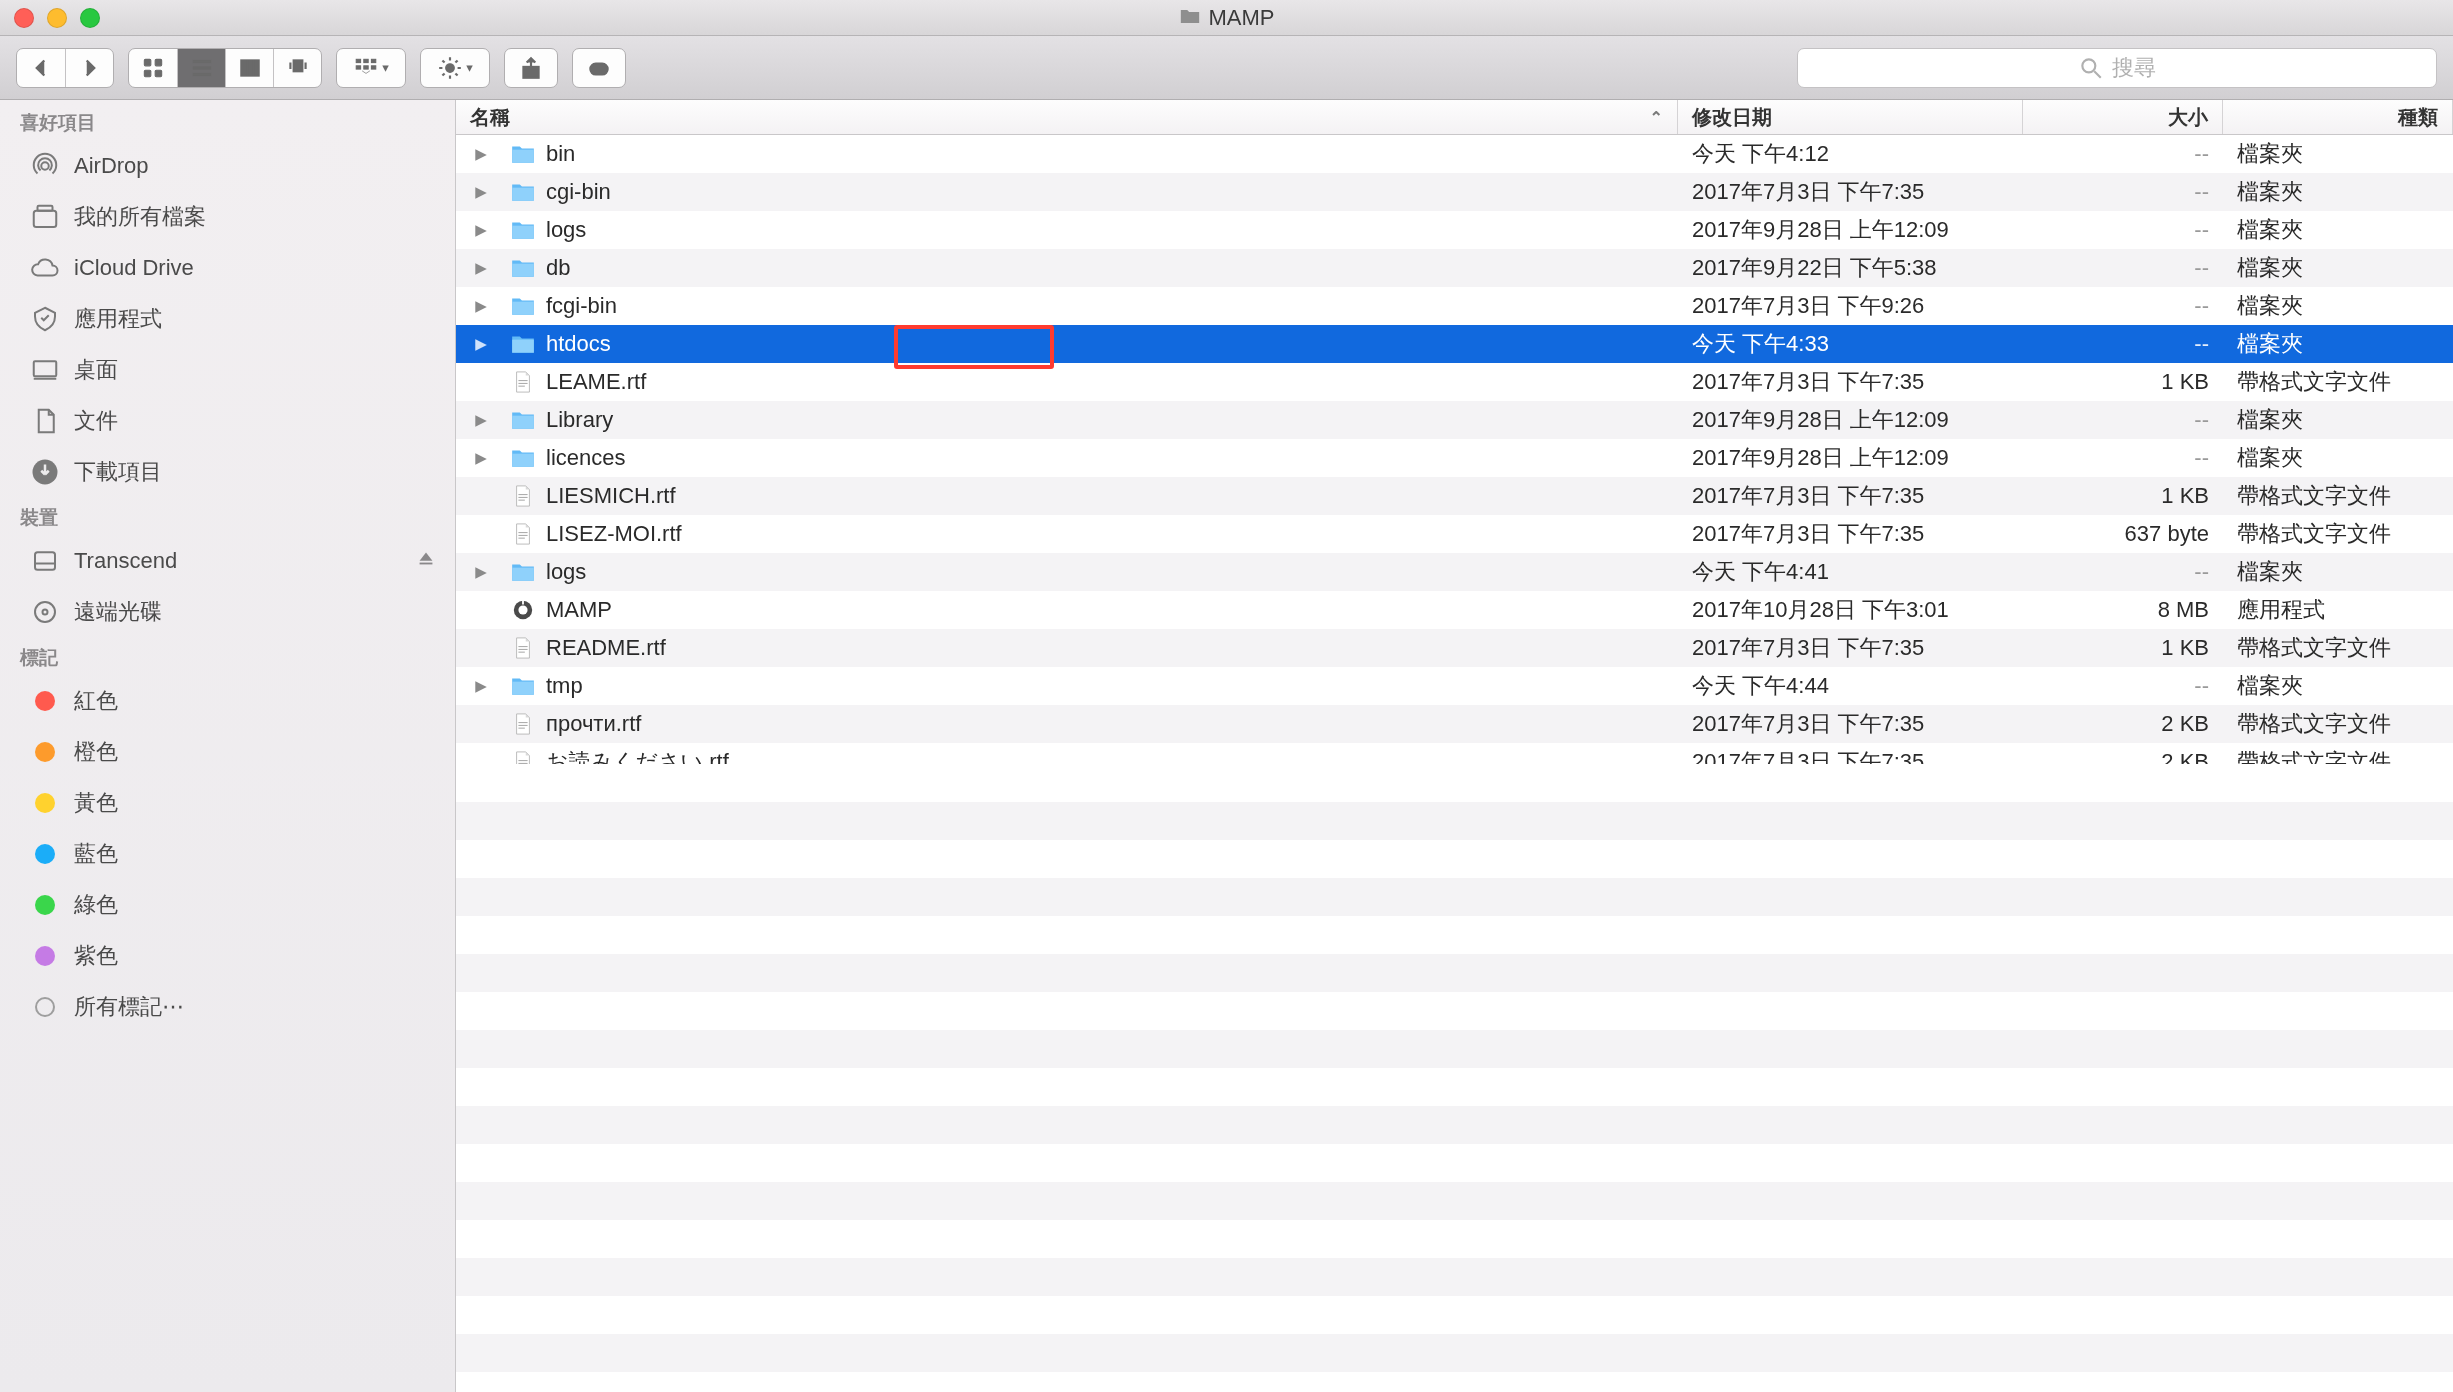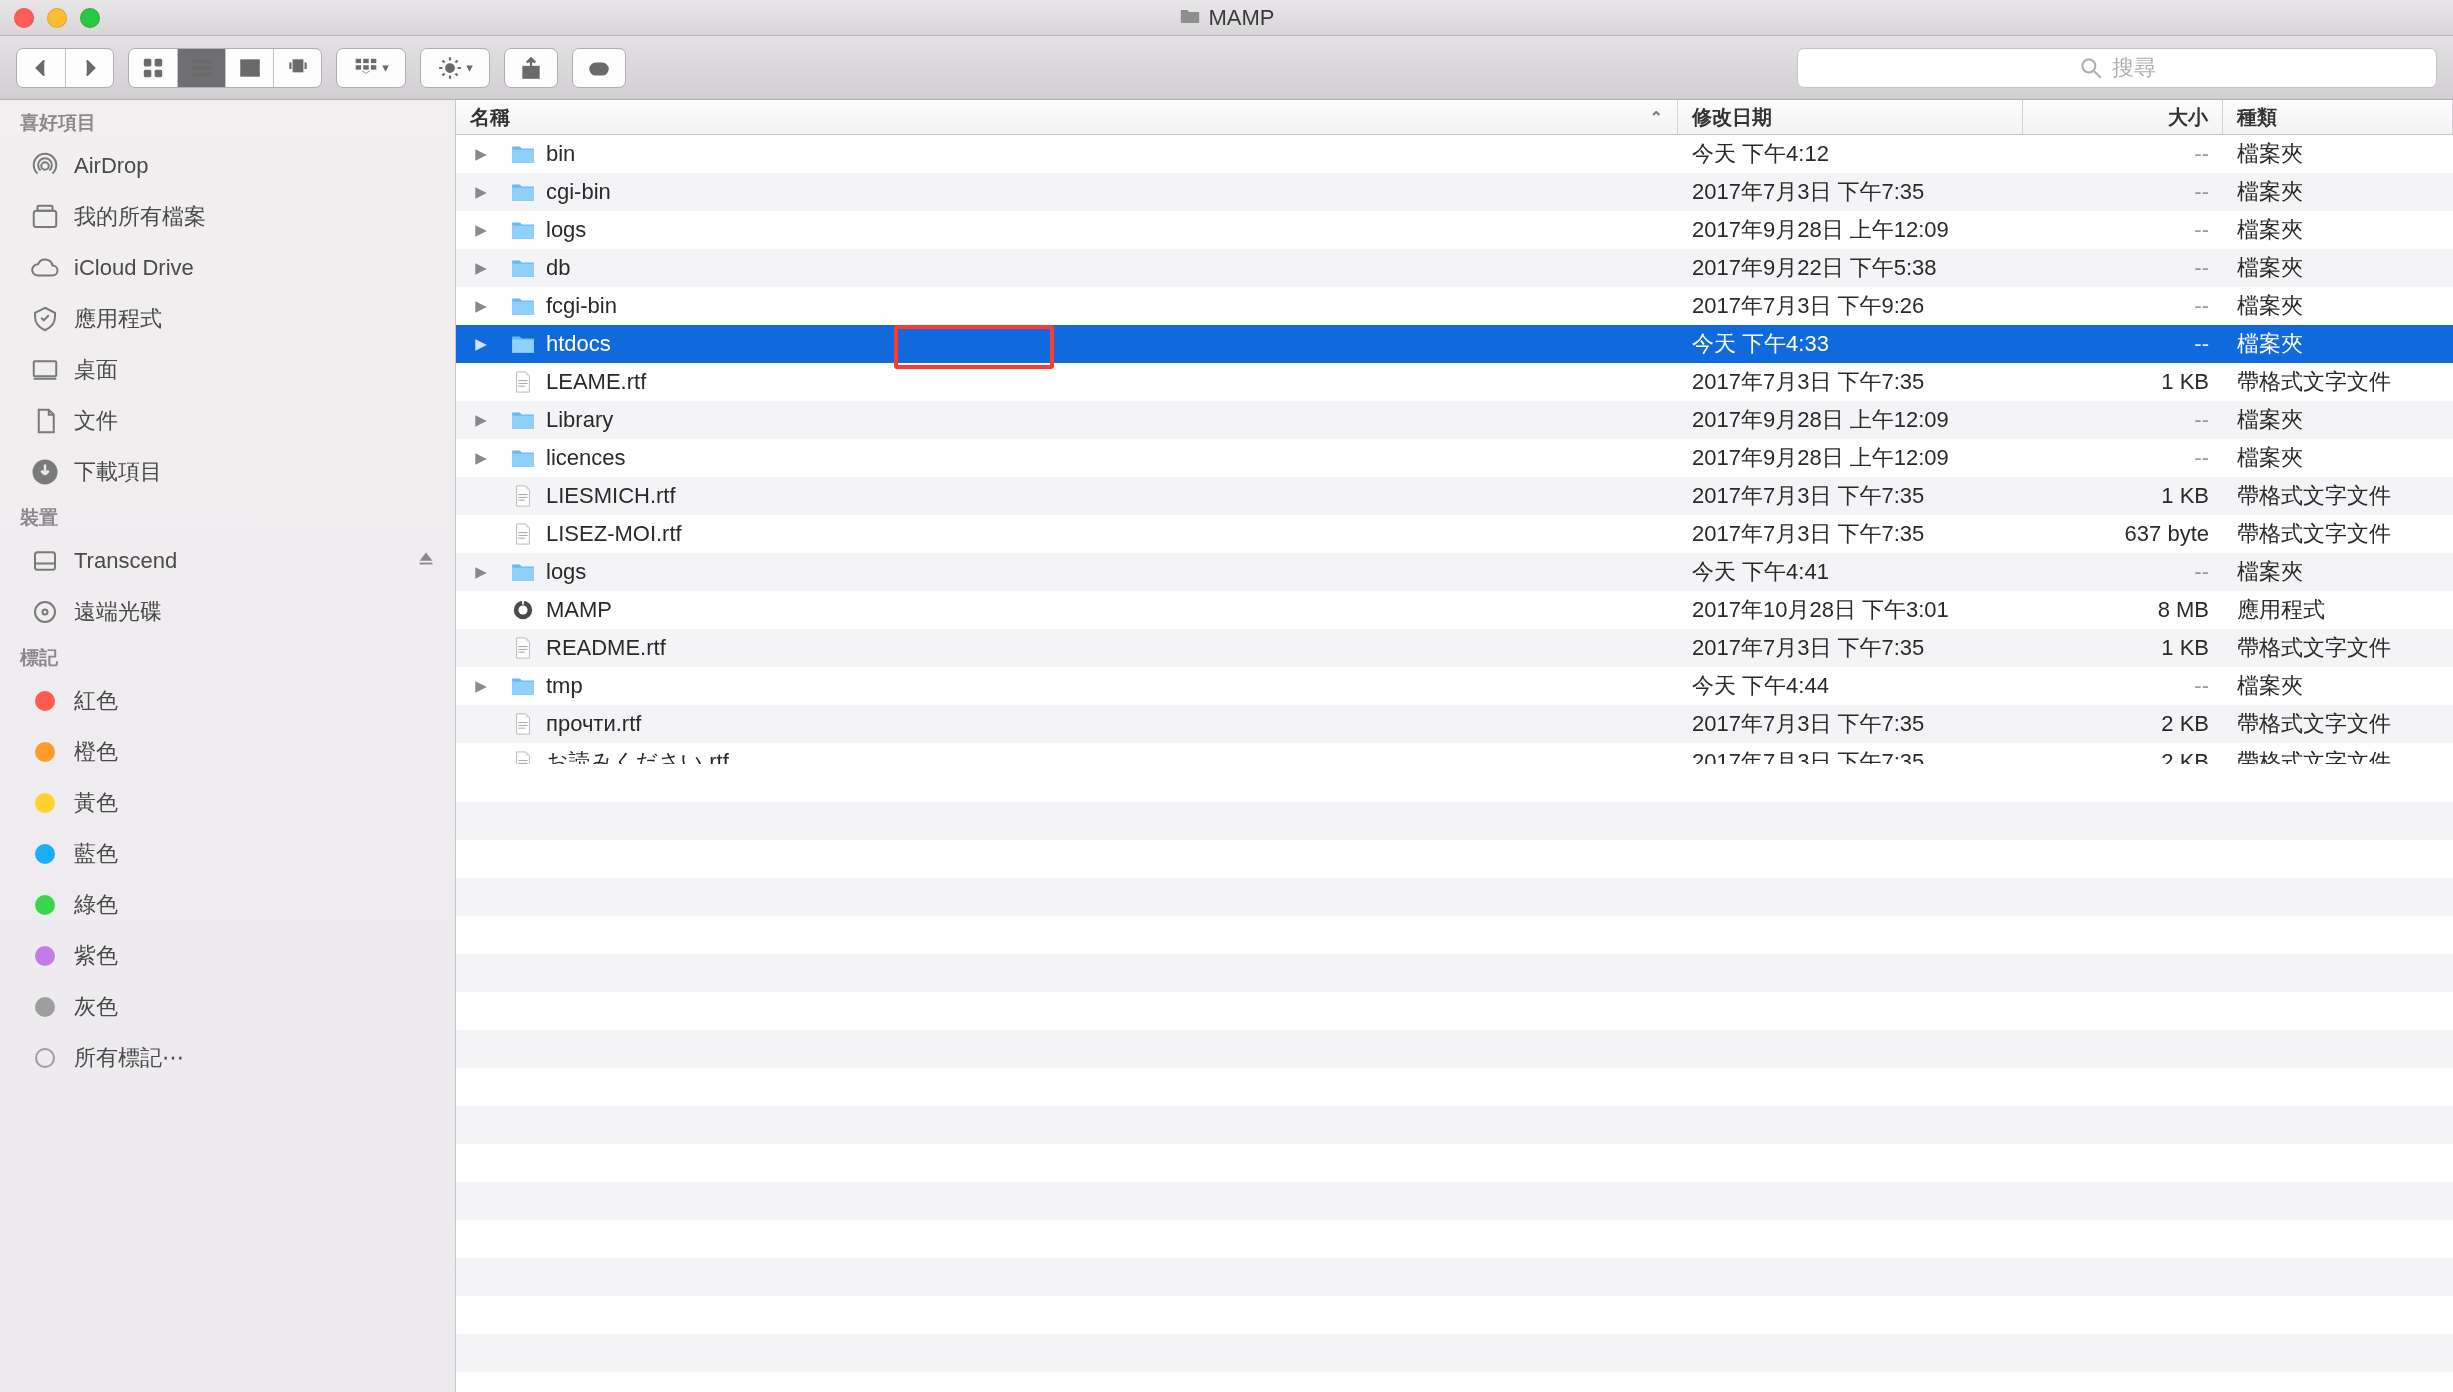--- a/index.html
+++ b/index.html
@@ -117,21 +117,21 @@
   .cols .col {
     display:flex; align-items:center;
     padding:16px 14px;
     border-right:1px solid #d5d3d5;
     position:relative;
   }
   .col-name { flex:1; }
   .col-name .sort-arrow { position:absolute; right:14px; top:50%; transform:translateY(-50%); font-size:16px; color:#7a7a7a; }
   .col-date { width:345px; }
   .col-size { width:200px; justify-content:flex-end; }
-  .col-kind { width:230px; border-right:0; }
+  .col-kind { width:230px; border-right:0;justify-content:flex-end; }
 
   .list { flex:1; overflow:hidden; font-size:22px; color:#2a2a2a; }
   .row {
     height:38px; display:flex; align-items:center;
   }
   .row:nth-child(even) { background:#f4f3f5; }
   .row.selected { background:#1169de; color:#ffffff; }
   .row.highlight-box { position:relative; }
   .row.highlight-box::after {
     content:"";
@@ -415,26 +415,20 @@
         <span class="label">綠色</span>
       </div>
       <div class="sb-item">
         <span class="iconwrap">
           <span class="tagdot purple"></span>
         </span>
         <span class="label">紫色</span>
       </div>
       <div class="sb-item">
         <span class="iconwrap">
-          <span class="tagdot gray"></span>
-        </span>
-        <span class="label">灰色</span>
-      </div>
-      <div class="sb-item">
-        <span class="iconwrap">
           <span class="tagdot hollow"></span>
         </span>
         <span class="label">所有標記⋯</span>
       </div>
     </div>
 
   <div class="content">
     <div class="cols">
       <div class="col col-name">
         <span>名稱</span>

